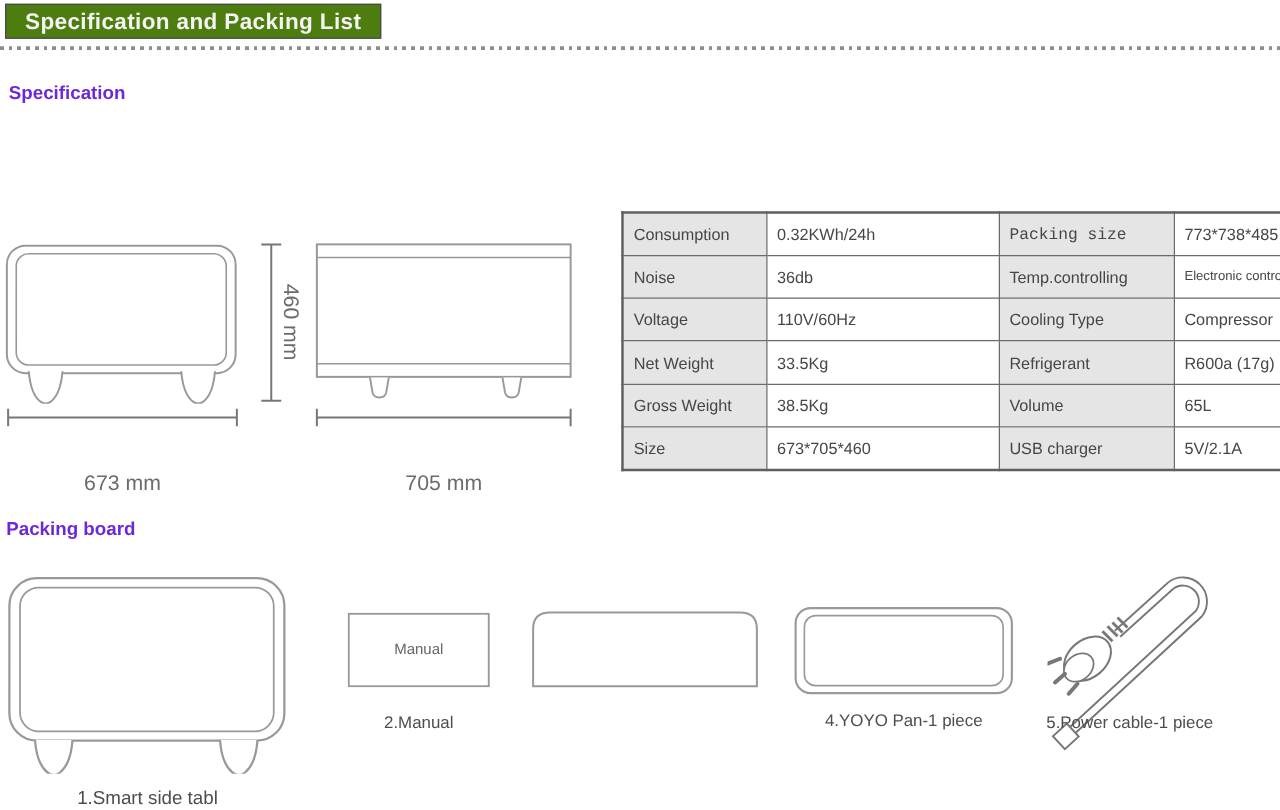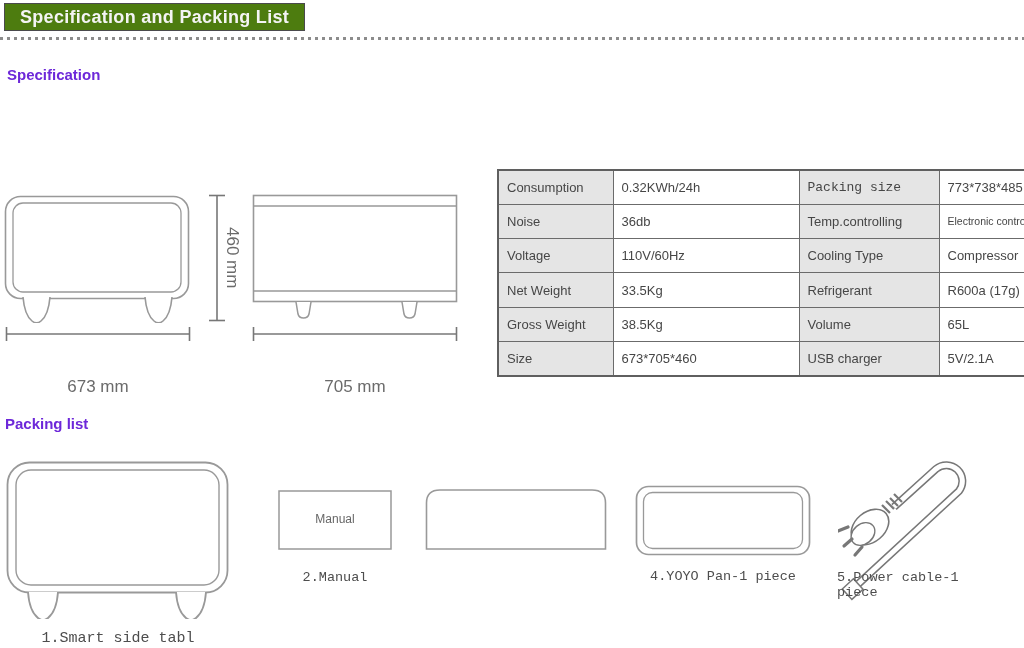--- a/index.html
+++ b/index.html
@@ -27,21 +27,21 @@
     border-collapse:collapse; table-layout:fixed; font-size:13px; color:#464646;
     border:2px solid #5f5f5f; }
   table.spec td { border:1px solid #6b6b6b; height:26px; padding:0 6px 0 8px;
     white-space:nowrap; overflow:hidden; }
   td.lbl { background:#e5e5e5; }
   td.val { background:#ffffff; }
   td.center { text-align:left; }
   td.small { font-size:10.5px; line-height:1.05; white-space:normal; }
   .w0 { width:115px; } .w1 { width:186px; } .w2 { width:140px;font-family:Liberation Mono, monospace; } .w3 { width:100px; }
 
-  .item-label { position:absolute; color:#4d4d4d; font-size:13.5px; text-align:center;font-family:Liberation Mono, monospace; }
+  .item-label { position:absolute; color:#4d4d4d; font-size:13.5px; text-align:center; }
   .inner-label { position:absolute; color:#666; font-size:12px; text-align:center; }
   #item1-label { left:6px; width:224px; top:630px; font-size:15px; }
 </style>
 </head>
 <body>
 
 <div id="page">
 
   <div class="title-bar">
     <span>Specification and Packing List</span>
@@ -120,21 +120,21 @@
     </tr>
     <tr>
       <td class="lbl">Size</td>
       <td class="val">673*705*460</td>
       <td class="lbl">USB charger</td>
       <td class="val">5V/2.1A</td>
     </tr>
   </tbody>
     </table>
 
-  <div id="pack-head" class="sec-head">Packing list</div>
+  <div id="pack-head" class="sec-head">Packing board</div>
 
   <svg class="sketch" style="left:6px;top:461px" width="224" height="158" viewBox="0 0 224 158">
     <rect x="1.5" y="1.5" width="220" height="130" rx="22" fill="#fff" stroke="#999" stroke-width="1.8"></rect>
     <rect x="10" y="9" width="203" height="115" rx="15" fill="none" stroke="#999" stroke-width="1.4"></rect>
     <path d="M 22 131 c 1 14 5 22 10 26 c 3 2.5 7 2.5 10 0 c 5 -4 9 -12 10 -26" fill="#fff" stroke="#999" stroke-width="1.8"></path>
     <path d="M 170 131 c 1 14 5 22 10 26 c 3 2.5 7 2.5 10 0 c 5 -4 9 -12 10 -26" fill="#fff" stroke="#999" stroke-width="1.8"></path>
   </svg>
   <div id="item1-label" class="item-label">1.Smart side tabl</div>
 
   <svg class="sketch" style="left:278px;top:490px" width="114" height="60" viewBox="0 0 114 60">

